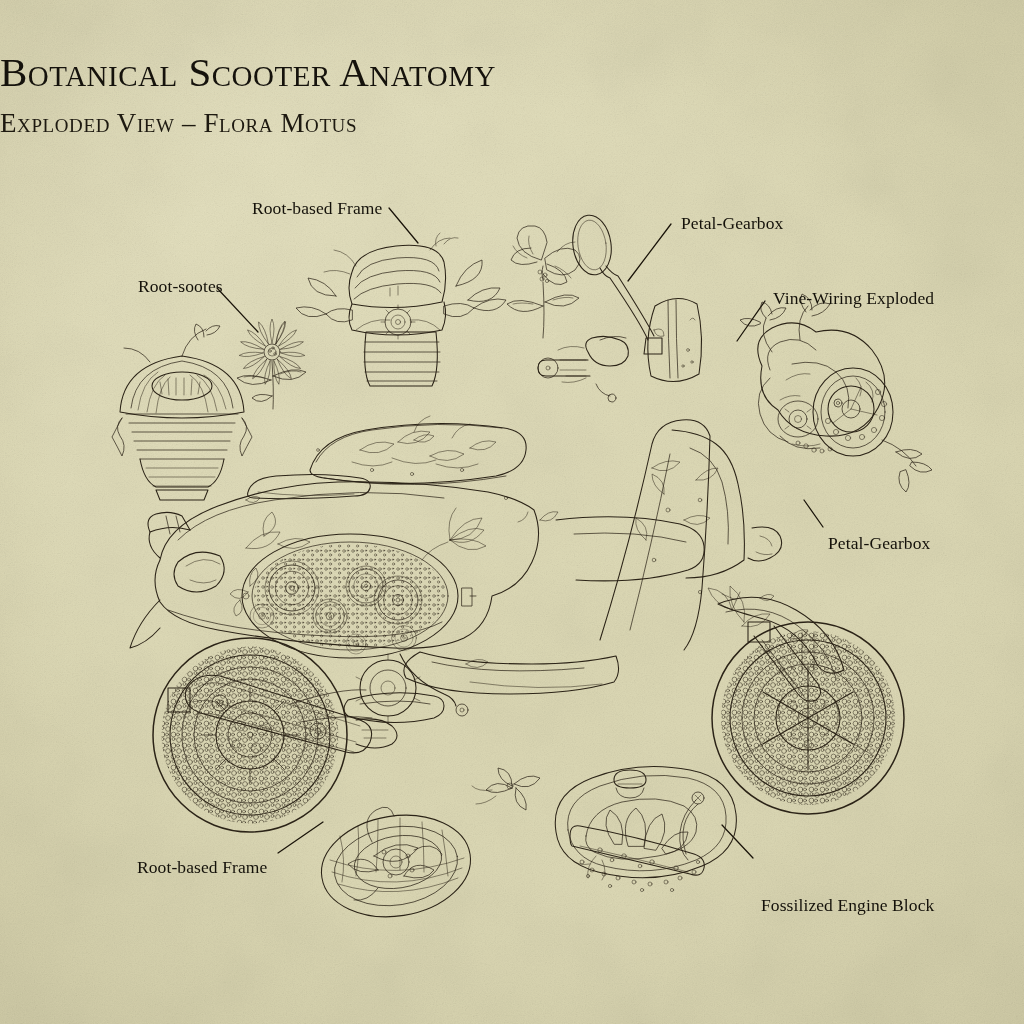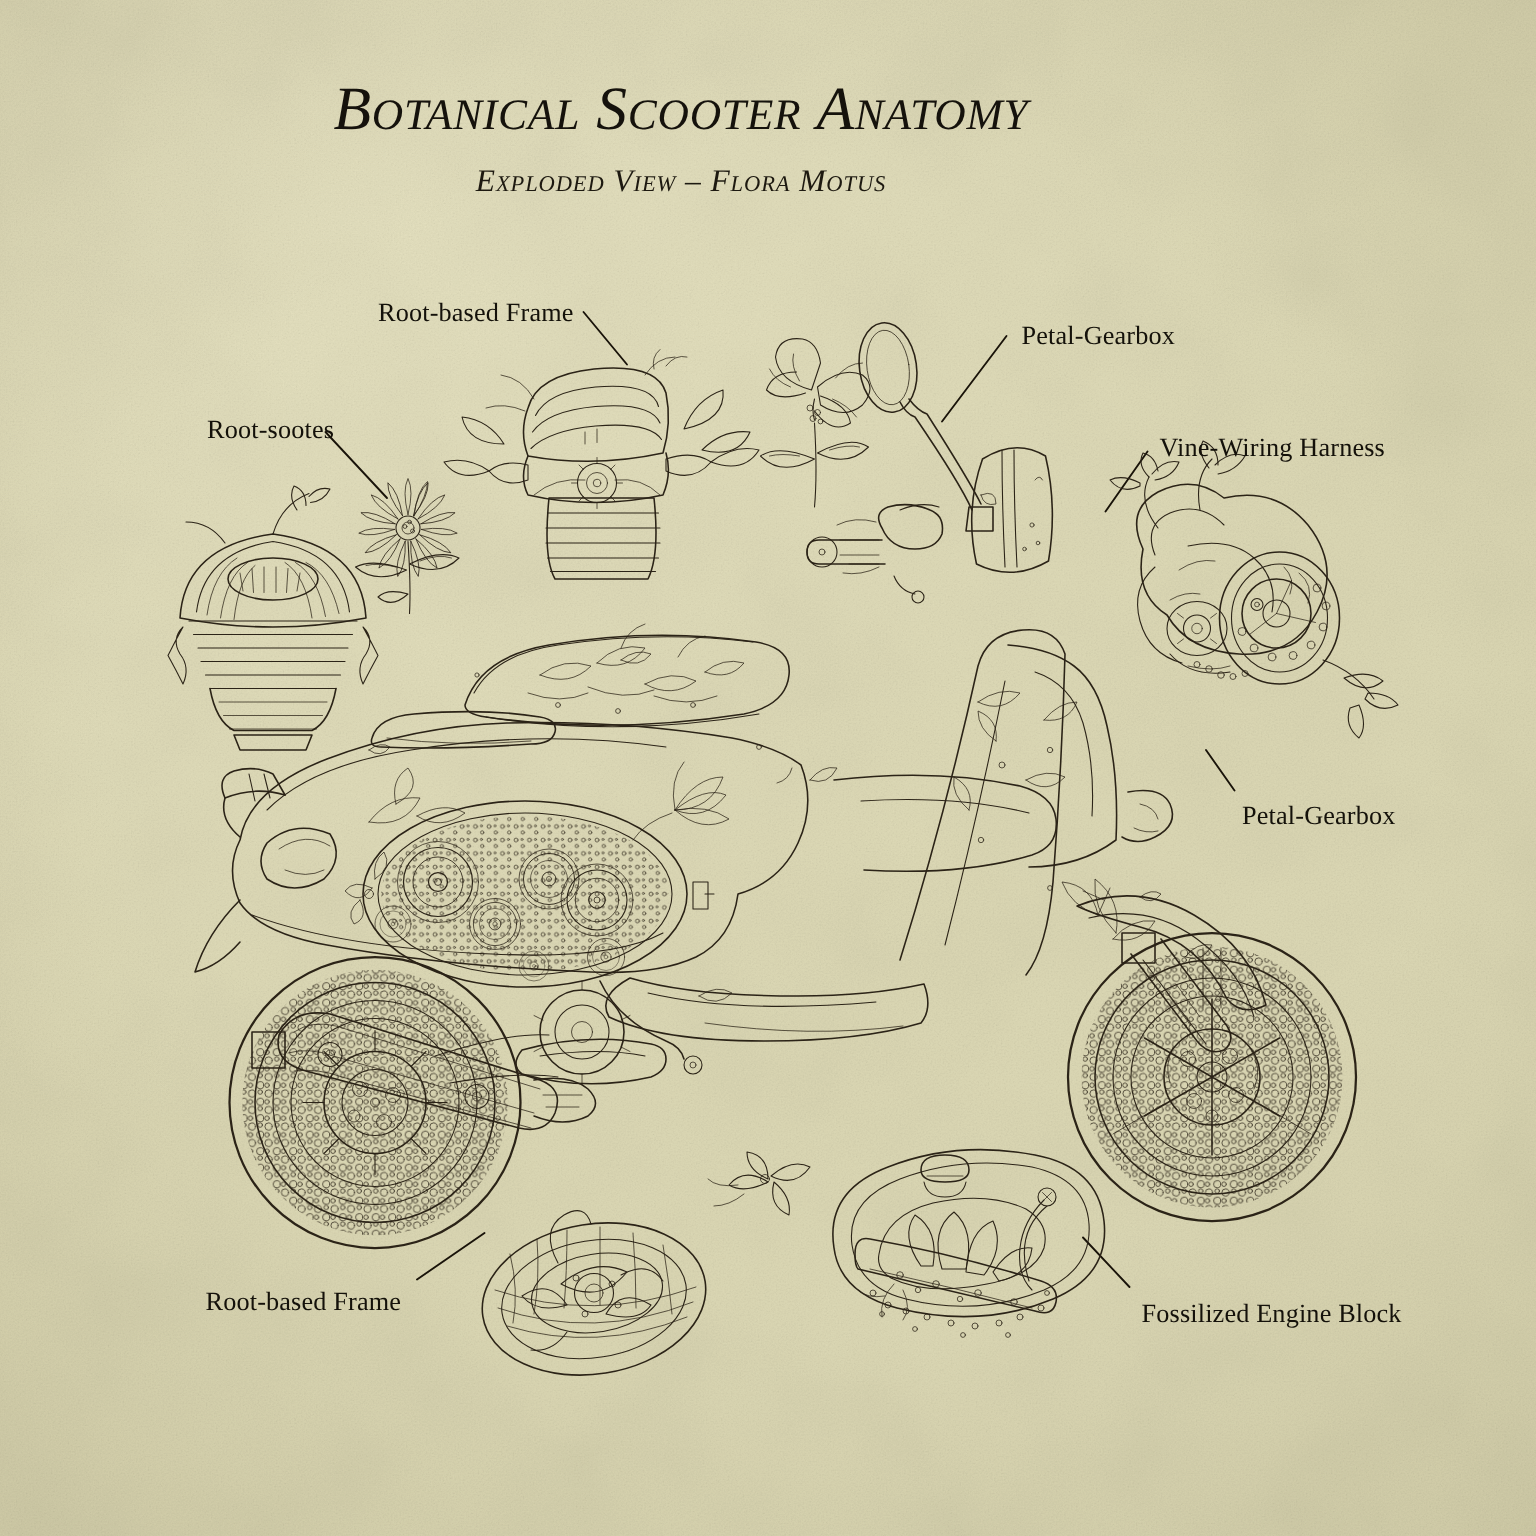--- a/index.html
+++ b/index.html
@@ -16,27 +16,27 @@
       radial-gradient(ellipse 120% 110% at 20% 8%, rgba(238,234,203,0.55), rgba(238,234,203,0) 60%),
       #dedab6;
     overflow:hidden;
   }
   
   #grain{
     position:absolute;inset:0;pointer-events:none;opacity:.55;mix-blend-mode:multiply;
   }
 
   
-  #title-block{position:absolute;left:0;top:52px;width:908px;text-align:center;font-style:italic;}
+  #title-block{position:absolute;left:0;top:52px;width:908px;}
   .title{
     font-size:41px;letter-spacing:.5px;color:#15120c;
     font-variant:small-caps;font-weight:400;line-height:1;
   }
   .subtitle{
-    margin-top:17px;font-size:21px;color:#1d1910;
+    margin-top:17px;font-size:27px;color:#1d1910;
     font-variant:small-caps;letter-spacing:.6px;line-height:1;
   }
   .label{
     position:absolute;font-size:17.5px;color:#14110a;white-space:nowrap;
     letter-spacing:.1px;line-height:1;
   }
   svg{position:absolute;left:0;top:0;}
   .ink{fill:none;stroke:#2b2317;stroke-linecap:round;stroke-linejoin:round;}
   .w1{stroke-width:1.05;}
   .w07{stroke-width:.72;}
@@ -669,18 +669,18 @@
   </svg>
 
   <div id="title-block">
     <div class="title">Botanical Scooter Anatomy</div>
     <div class="subtitle">Exploded View – Flora Motus</div>
   </div>
 
   <div class="label" style="left:138px;top:278px">Root-sootes</div>
   <div class="label" style="left:252px;top:200px">Root-based Frame</div>
   <div class="label" style="left:681px;top:215px">Petal-Gearbox</div>
-  <div class="label" style="left:773px;top:290px">Vine-Wiring Harness</div>
+  <div class="label" style="left:773px;top:290px">Vine-Wiring Exploded</div>
   <div class="label" style="left:828px;top:535px">Petal-Gearbox</div>
   <div class="label" style="left:137px;top:859px">Root-based Frame</div>
-  <div class="label" style="left:761px;top:867px">Fossilized Engine Block</div>
+  <div class="label" style="left:761px;top:897px">Fossilized Engine Block</div>
 
 </div>
 
 </body></html>

